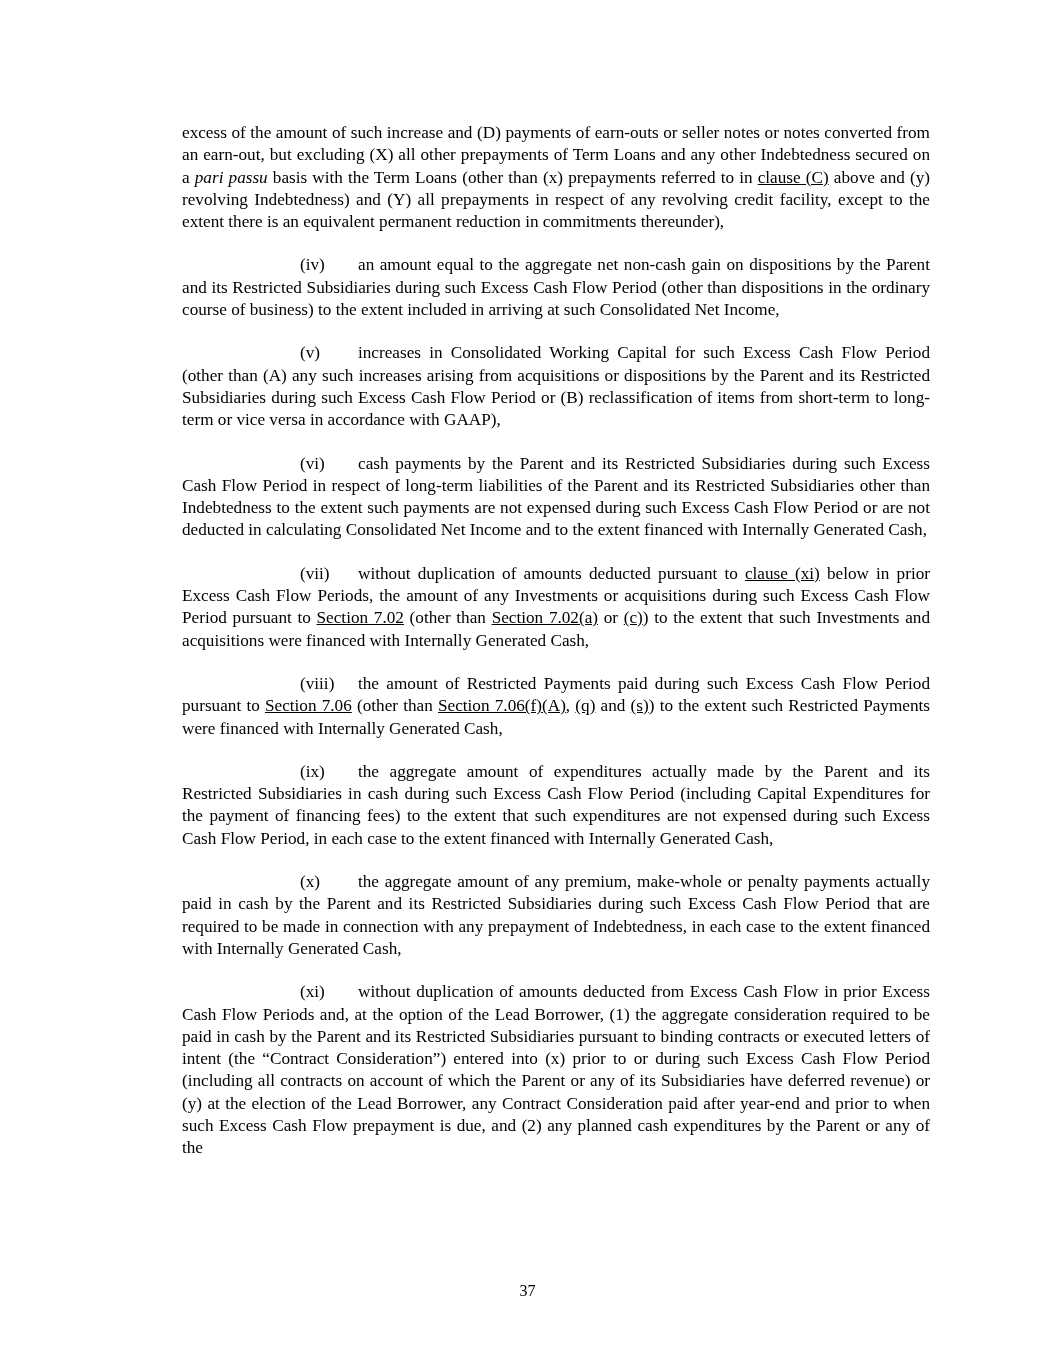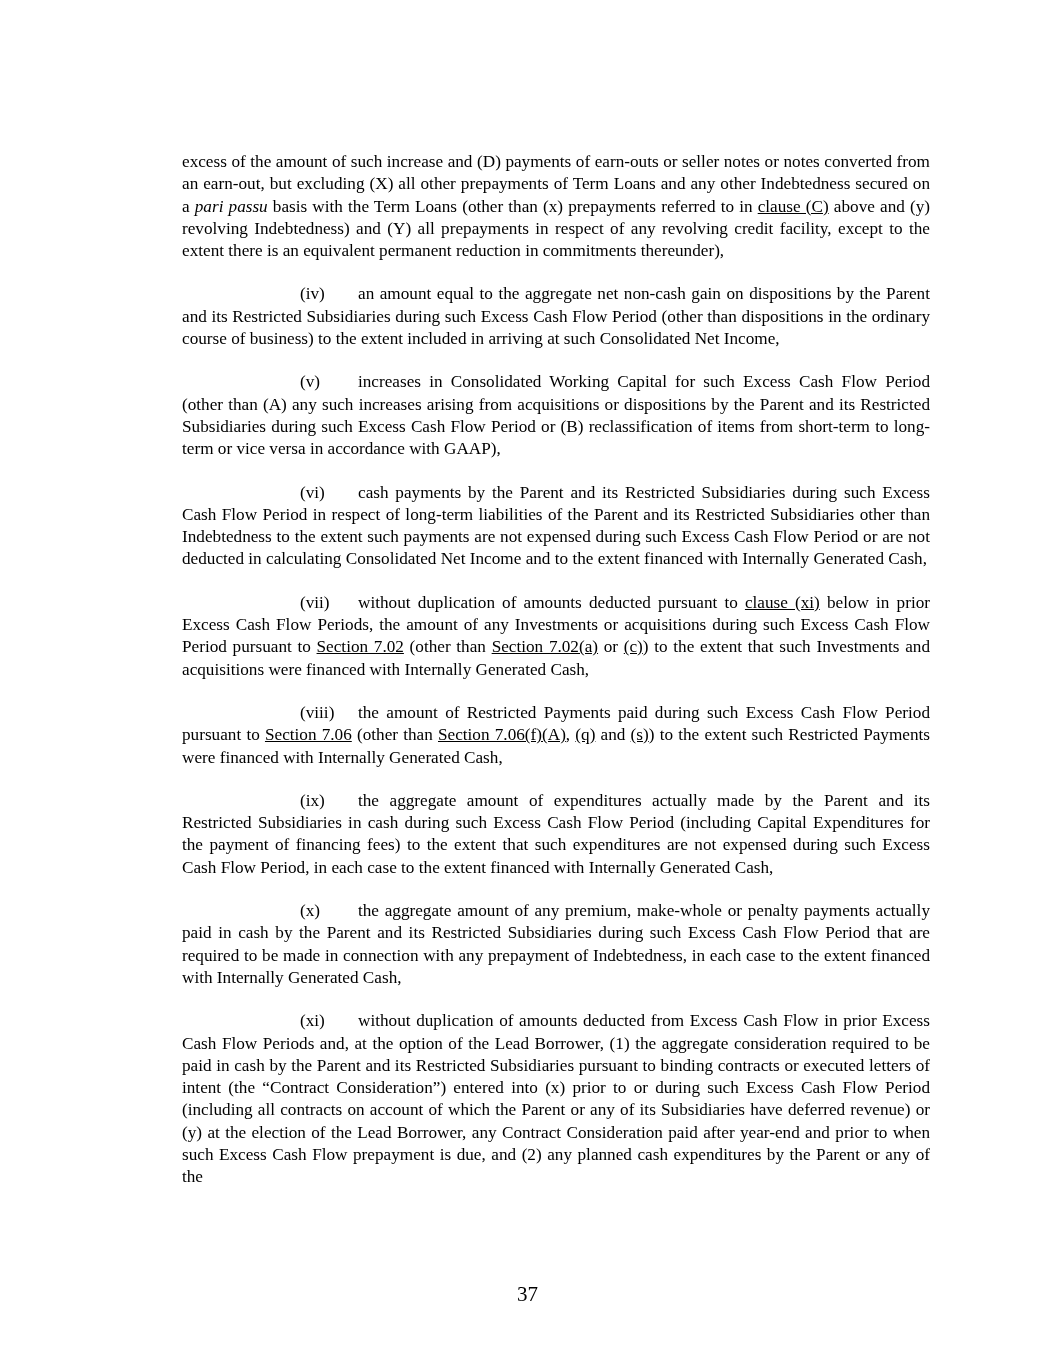--- a/index.html
+++ b/index.html
@@ -14,21 +14,20 @@
     background: #ffffff;
     font-family: "Liberation Serif", serif;
     color: #000000;
     box-sizing: border-box;
   }
   .content {
     position: absolute;
     left: 182px;
     top: 122px;
     width: 748px;
-    margin-top: 29px;
   }
   p {
     margin: 0 0 21px 0;
     font-size: 17.2px;
     line-height: 22.3px;
     text-align: justify;
     text-justify: inter-word;
     hyphens: none;
   }
   p.lead {
@@ -53,21 +52,21 @@
   }
   .b {
     font-weight: normal;
   }
   .pageno {
     position: absolute;
     left: 0;
     top: 1282px;
     width: 1055px;
     text-align: center;
-    font-size: 21px;
+    font-size: 16px;
     font-family: "Liberation Serif", serif;
   }
 </style>
 </head>
 <body>
 
 <div class="page">
   <div class="content">
       <p class="lead"><span>excess of the amount of such increase and (D) payments of earn-outs or seller notes or notes converted from an earn-out, but excluding (X) all other prepayments of Term Loans and any other Indebtedness secured on a </span><span class="i">pari passu</span><span> basis with the Term Loans (other than (x) prepayments referred to in </span><span class="u">clause (C)</span><span> above and (y) revolving Indebtedness) and (Y) all prepayments in respect of any revolving credit facility, except to the extent there is an equivalent permanent reduction in commitments thereunder),</span></p>
       <p class="item"><span class="indent-tab"></span><span class="romnum">(iv)</span><span>an amount equal to the aggregate net non-cash gain on dispositions by the Parent and its Restricted Subsidiaries during such Excess Cash Flow Period (other than dispositions in the ordinary course of business) to the extent included in arriving at such Consolidated Net Income,</span></p>

